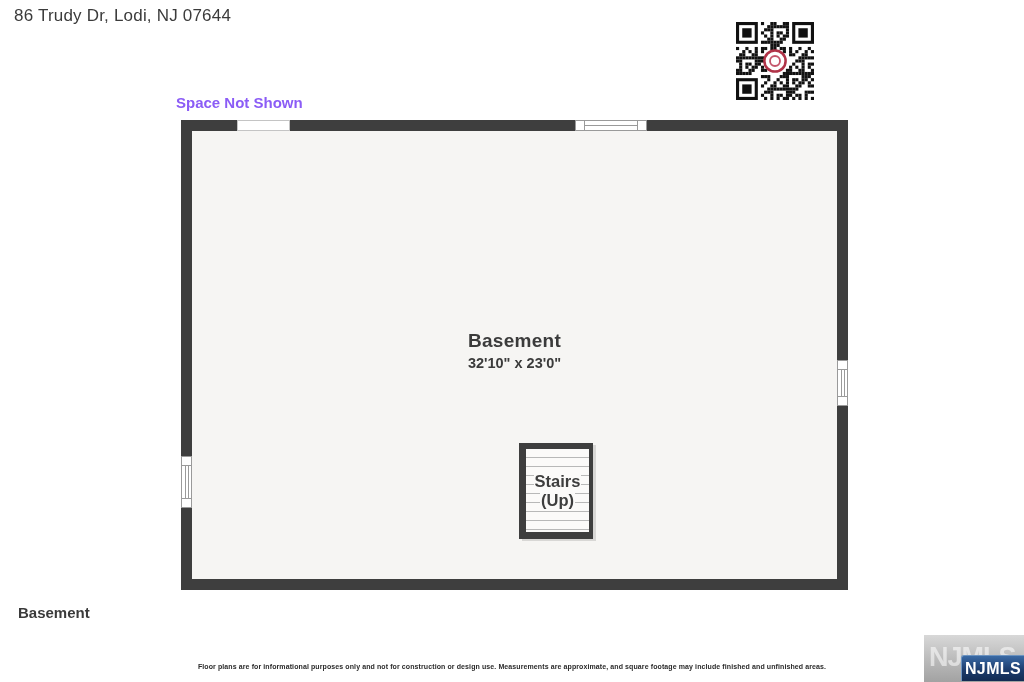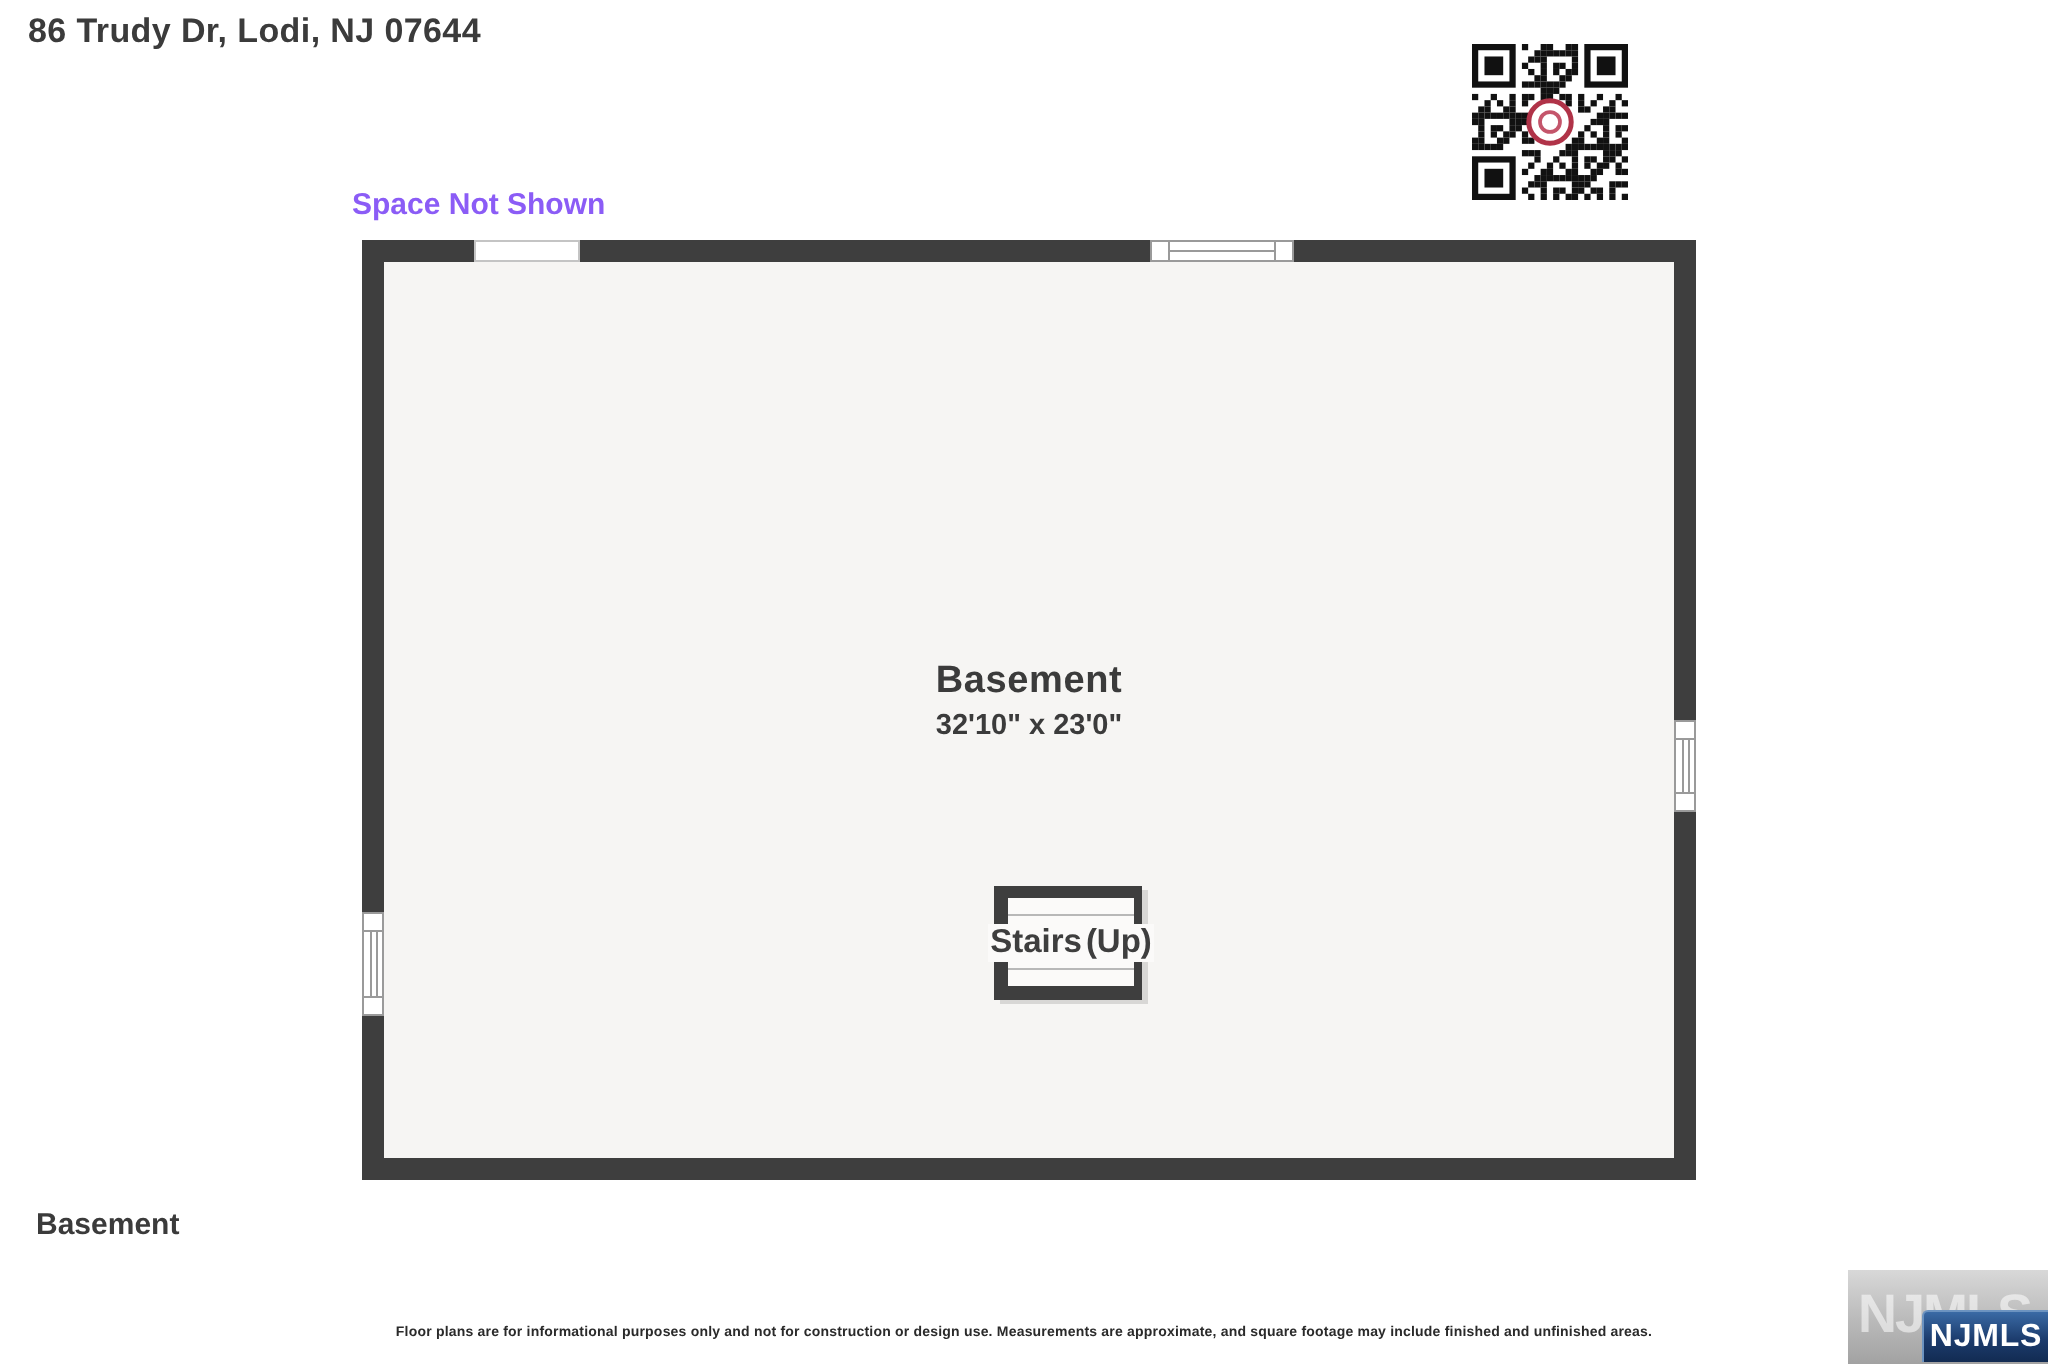--- a/index.html
+++ b/index.html
@@ -1,20 +1,20 @@
 <!DOCTYPE html>
 <html><head>
 <meta charset="utf-8">
 <style>
   html,body{margin:0;padding:0;background:#fff;}
   .canvas{position:relative;width:1024px;height:682px;background:#ffffff;overflow:hidden;
           font-family:"Liberation Sans",sans-serif;color:#3c3c3c;}
 
   
-  .address{position:absolute;left:14px;top:6px;font-size:17px;font-weight:700;color:#3b3b3b;letter-spacing:.2px;}
+  .address{position:absolute;left:14px;top:6px;font-size:17px;font-weight:400;color:#3b3b3b;letter-spacing:.2px;}
   .qr{position:absolute;left:736px;top:22px;width:78px;height:78px;}
   .agent{position:absolute;left:822px;top:19px;width:170px;text-align:center;}
   .agent-name{font-size:11.5px;font-weight:700;color:#0d0d0d;letter-spacing:2.4px;margin-bottom:9px;}
   .agent-line{font-size:7.5px;line-height:8.4px;color:#a02020;letter-spacing:1.5px;font-weight:400;}
   .brand{position:absolute;left:820px;top:71px;width:172px;text-align:center;color:#101010;
          font-family:"Liberation Serif",serif;}
   .brand-name{font-size:22px;line-height:26px;letter-spacing:.5px;white-space:nowrap;}
   .brand-o{font-size:31px;margin:0 1px 0 3px;font-weight:400;}
   .brand-sub{font-size:10.5px;letter-spacing:5.5px;margin-top:-3px;padding-left:5px;}
 
@@ -33,25 +33,25 @@
   .wline-h{position:absolute;left:9px;right:9px;top:4px;height:1px;background:#9a9a9a;}
   .wcap-t{position:absolute;top:8px;left:0;right:0;height:1px;background:#9a9a9a;}
   .wcap-b{position:absolute;bottom:8px;left:0;right:0;height:1px;background:#9a9a9a;}
   .wline-v1{position:absolute;top:9px;bottom:9px;left:3px;width:1px;background:#9a9a9a;}
   .wline-v2{position:absolute;top:9px;bottom:9px;left:6px;width:1px;background:#9a9a9a;}
 
   .room-label{position:absolute;left:0;right:0;top:199px;text-align:center;color:#3b3b3b;}
   .room-name{font-size:19px;font-weight:700;letter-spacing:.3px;}
   .room-dims{font-size:14.5px;font-weight:700;margin-top:3px;}
 
-  .stairs{position:absolute;left:305px;top:312px;width:74px;height:57px;box-sizing:border-box;
+  .stairs{position:absolute;left:327px;top:312px;width:74px;height:96px;box-sizing:border-box;
           border:6px solid #3e3e3e;border-left-width:7px;border-bottom-width:7px;border-right-width:4px;
           background:repeating-linear-gradient(to bottom,#fbfaf9 0 8px,#b8b8b8 8px 9px);
           box-shadow:3px 2px 0 rgba(0,0,0,.12);
-          display:flex;flex-direction:row;align-items:center;justify-content:center;}
+          display:flex;flex-direction:column;align-items:center;justify-content:center;}
   .stairs-line{font-size:16.5px;font-weight:700;color:#3e3e3e;line-height:19px;background:#fbfaf9;padding:0 1px;}
 
   
   .floor-label{position:absolute;left:18px;top:604px;font-size:15px;font-weight:700;color:#3b3b3b;}
   .disclaimer{position:absolute;left:0;right:0;top:663px;text-align:center;font-size:7px;font-weight:700;
               color:#2a2a2a;letter-spacing:.1px;}
   .wm-gray{position:absolute;left:924px;top:635px;width:100px;height:47px;overflow:hidden;
            background:linear-gradient(180deg,#d8d8d8 0%,#b9b9b9 55%,#a2a2a2 100%);}
   .wm-faded{position:absolute;left:5px;top:7px;font-size:27px;font-weight:700;letter-spacing:-1px;
             color:rgba(255,255,255,.55);white-space:nowrap;}

